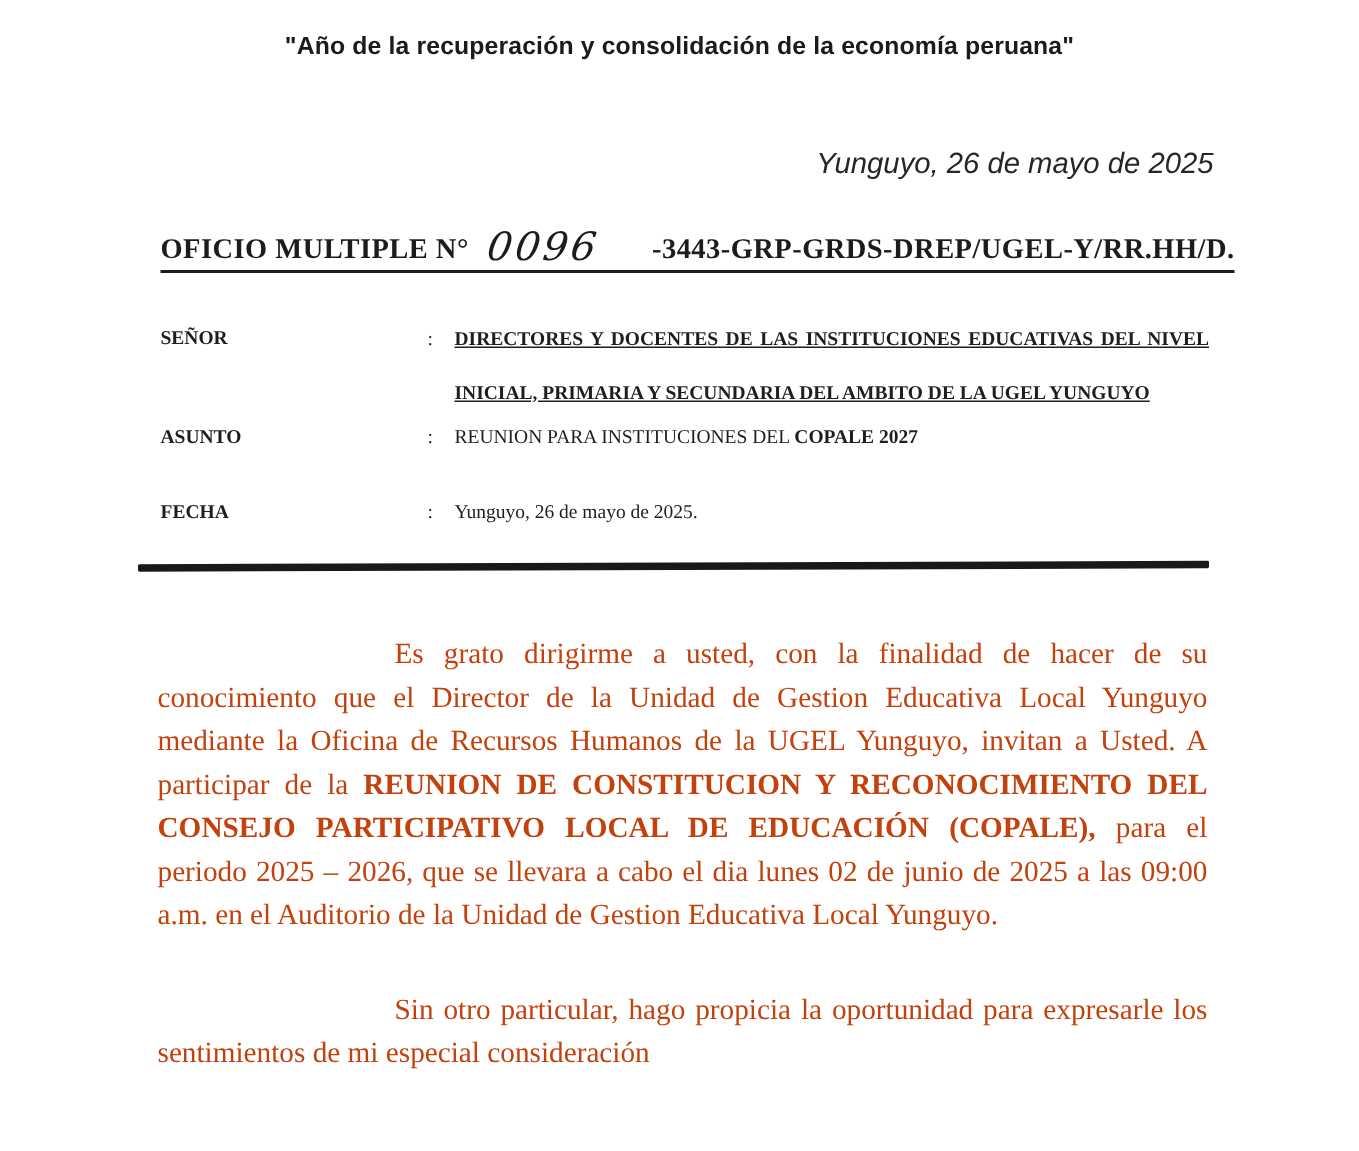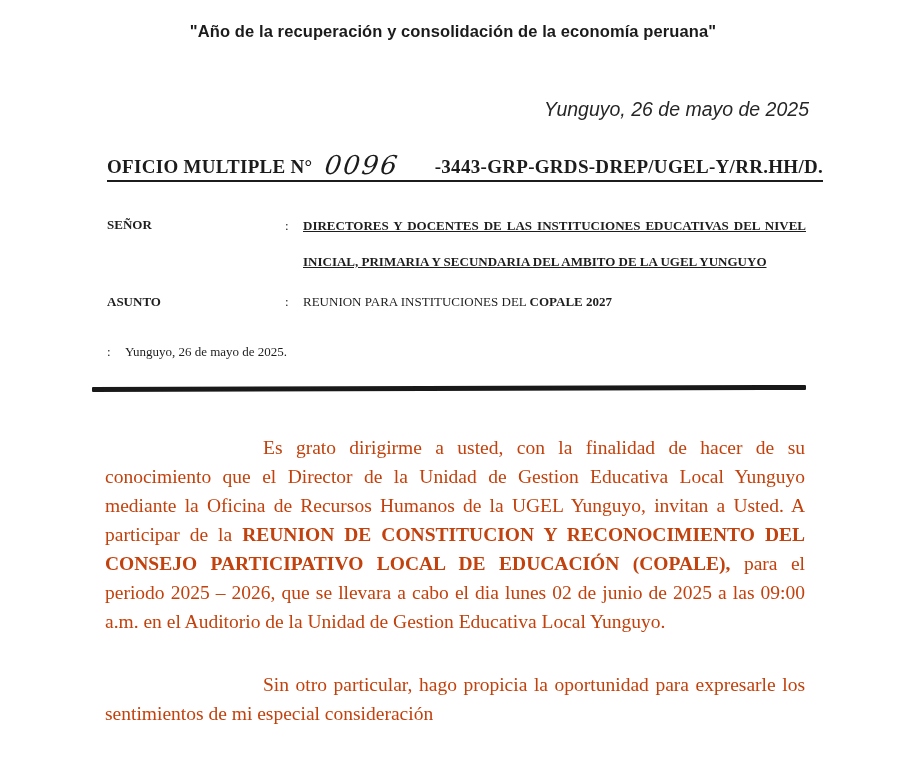--- a/index.html
+++ b/index.html
@@ -78,21 +78,21 @@
     width: 18px;
   }
   .field-value { flex: 1; }
   .row-senor { line-height: 35.5px; }
   .row-senor .field-label { line-height: 24px; padding-top: 5px; }
   .row-senor .field-value {
     font-weight: bold;
     text-align: justify;
     text-decoration: underline;
   }
-  .row-asunto { margin-top: 11px; }
+  .row-asunto { }
   .row-fecha  { margin-top: 26px; }
   .bold-run { font-weight: bold; }
   .rule {
     margin: 22px 100px 0 92px;
     height: 4.5px;
     background: #191919;
     transform: rotate(-0.18deg);
     border-radius: 1px;
   }
   .body-text {
@@ -130,20 +130,21 @@
 
     <div class="field-row row-asunto">
       <div class="field-label">ASUNTO</div>
       <div class="field-colon">:</div>
       <div class="field-value">
         <span>REUNION PARA INSTITUCIONES DEL </span><span class="bold-run">COPALE 2027</span>
       </div>
     </div>
 
     <div class="field-row row-fecha">
+      <div class="field-label">FECHA</div>
       <div class="field-colon">:</div>
       <div class="field-value">Yunguyo, 26 de mayo de 2025.</div>
     </div>
 
   </div>
 
   <div class="rule"></div>
 
   <div class="body-text">
     <span>Es grato dirigirme a usted, con la finalidad de hacer de su conocimiento que el Director de la Unidad de Gestion Educativa Local Yunguyo mediante la Oficina de Recursos Humanos de la UGEL Yunguyo, invitan a Usted. A participar de la </span><span class="bold-run">REUNION DE CONSTITUCION Y RECONOCIMIENTO DEL CONSEJO PARTICIPATIVO LOCAL DE EDUCACIÓN (COPALE),</span><span> para el periodo 2025 – 2026, que se llevara a cabo el dia lunes 02 de junio de 2025 a las 09:00 a.m. en el Auditorio de la Unidad de Gestion Educativa Local Yunguyo.</span>

